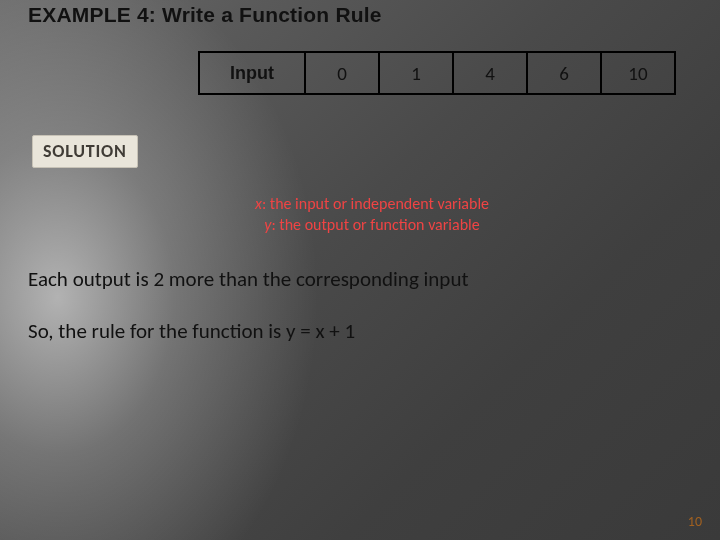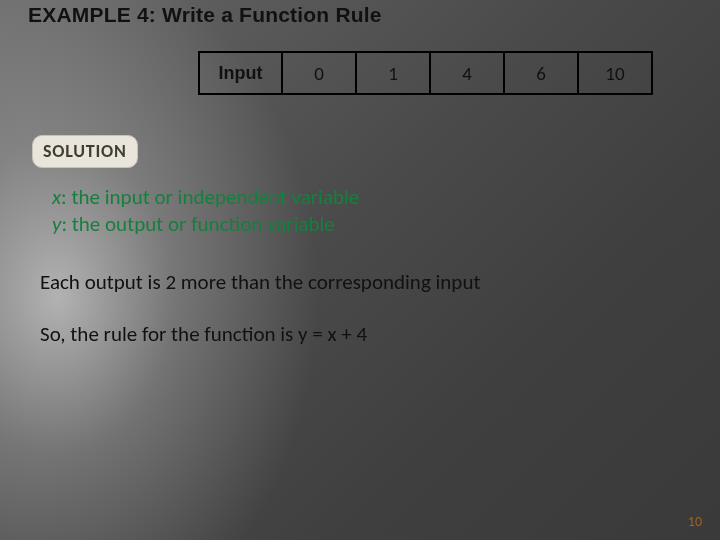--- a/index.html
+++ b/index.html
@@ -38,54 +38,55 @@
     border: 2px solid #000;
     text-align: center;
     vertical-align: middle;
     height: 42px;
     font-family: Calibri, Arial, sans-serif;
     font-size: 19px;
     color: #111;
     background: transparent;
   }
   .io-table .lbl {
-    width: 83px;
+    width: 106px;
     font-family: "Century Gothic", "Segoe UI", Arial, sans-serif;
     font-weight: 700;
     font-size: 18px;
   }
   .io-table .val { width: 74px; }
   .solution-badge {
     display: inline-block;
     background: #e9e5da;
     border: 1px solid #c7c2b6;
-    border-radius: 10px;
+    border-radius: 2px;
     padding: 4px 10px 5px 10px;
     font-family: Calibri, Arial, sans-serif;
     font-weight: 700;
     font-size: 18px;
     letter-spacing: 0.8px;
     color: #403c36;
     margin-left: 4px;
-    margin-bottom: 16px;
+    margin-bottom: 26px;
   }
   .defs {
     font-family: Calibri, Arial, sans-serif;
-    font-size: 21px;
-    color: #15803d;
+    font-size: 16px;
+    color: #ef4444;
     margin-left: 24px;
     line-height: 1.3;
     margin-bottom: 30px;
+    text-align: center;
   }
   .defs .var { font-style: italic; }
   .body-line {
     font-family: Calibri, Arial, sans-serif;
     font-size: 21px;
     color: #111;
-    margin-left: 12px;
+    margin-left: 0;
     margin-bottom: 26px;
   }
   .page-num {
     position: absolute;
     right: 18px;
     bottom: 10px;
     font-family: Calibri, Arial, sans-serif;
     font-size: 14px;
     color: #a06020;
   }
@@ -117,17 +118,17 @@
     <div>
       <span class="var">x</span><span>: the input or independent variable</span>
     </div>
     <div>
       <span class="var">y</span><span>: the output or function variable</span>
     </div>
   </div>
 
   <div class="body-line">Each output is 2 more than the corresponding input</div>
 
-  <div class="body-line">So, the rule for the function is y =  x + 4</div>
+  <div class="body-line">So, the rule for the function is y =  x + 1</div>
 
   <div class="page-num">10</div>
 
 </div>
 
 </body></html>

